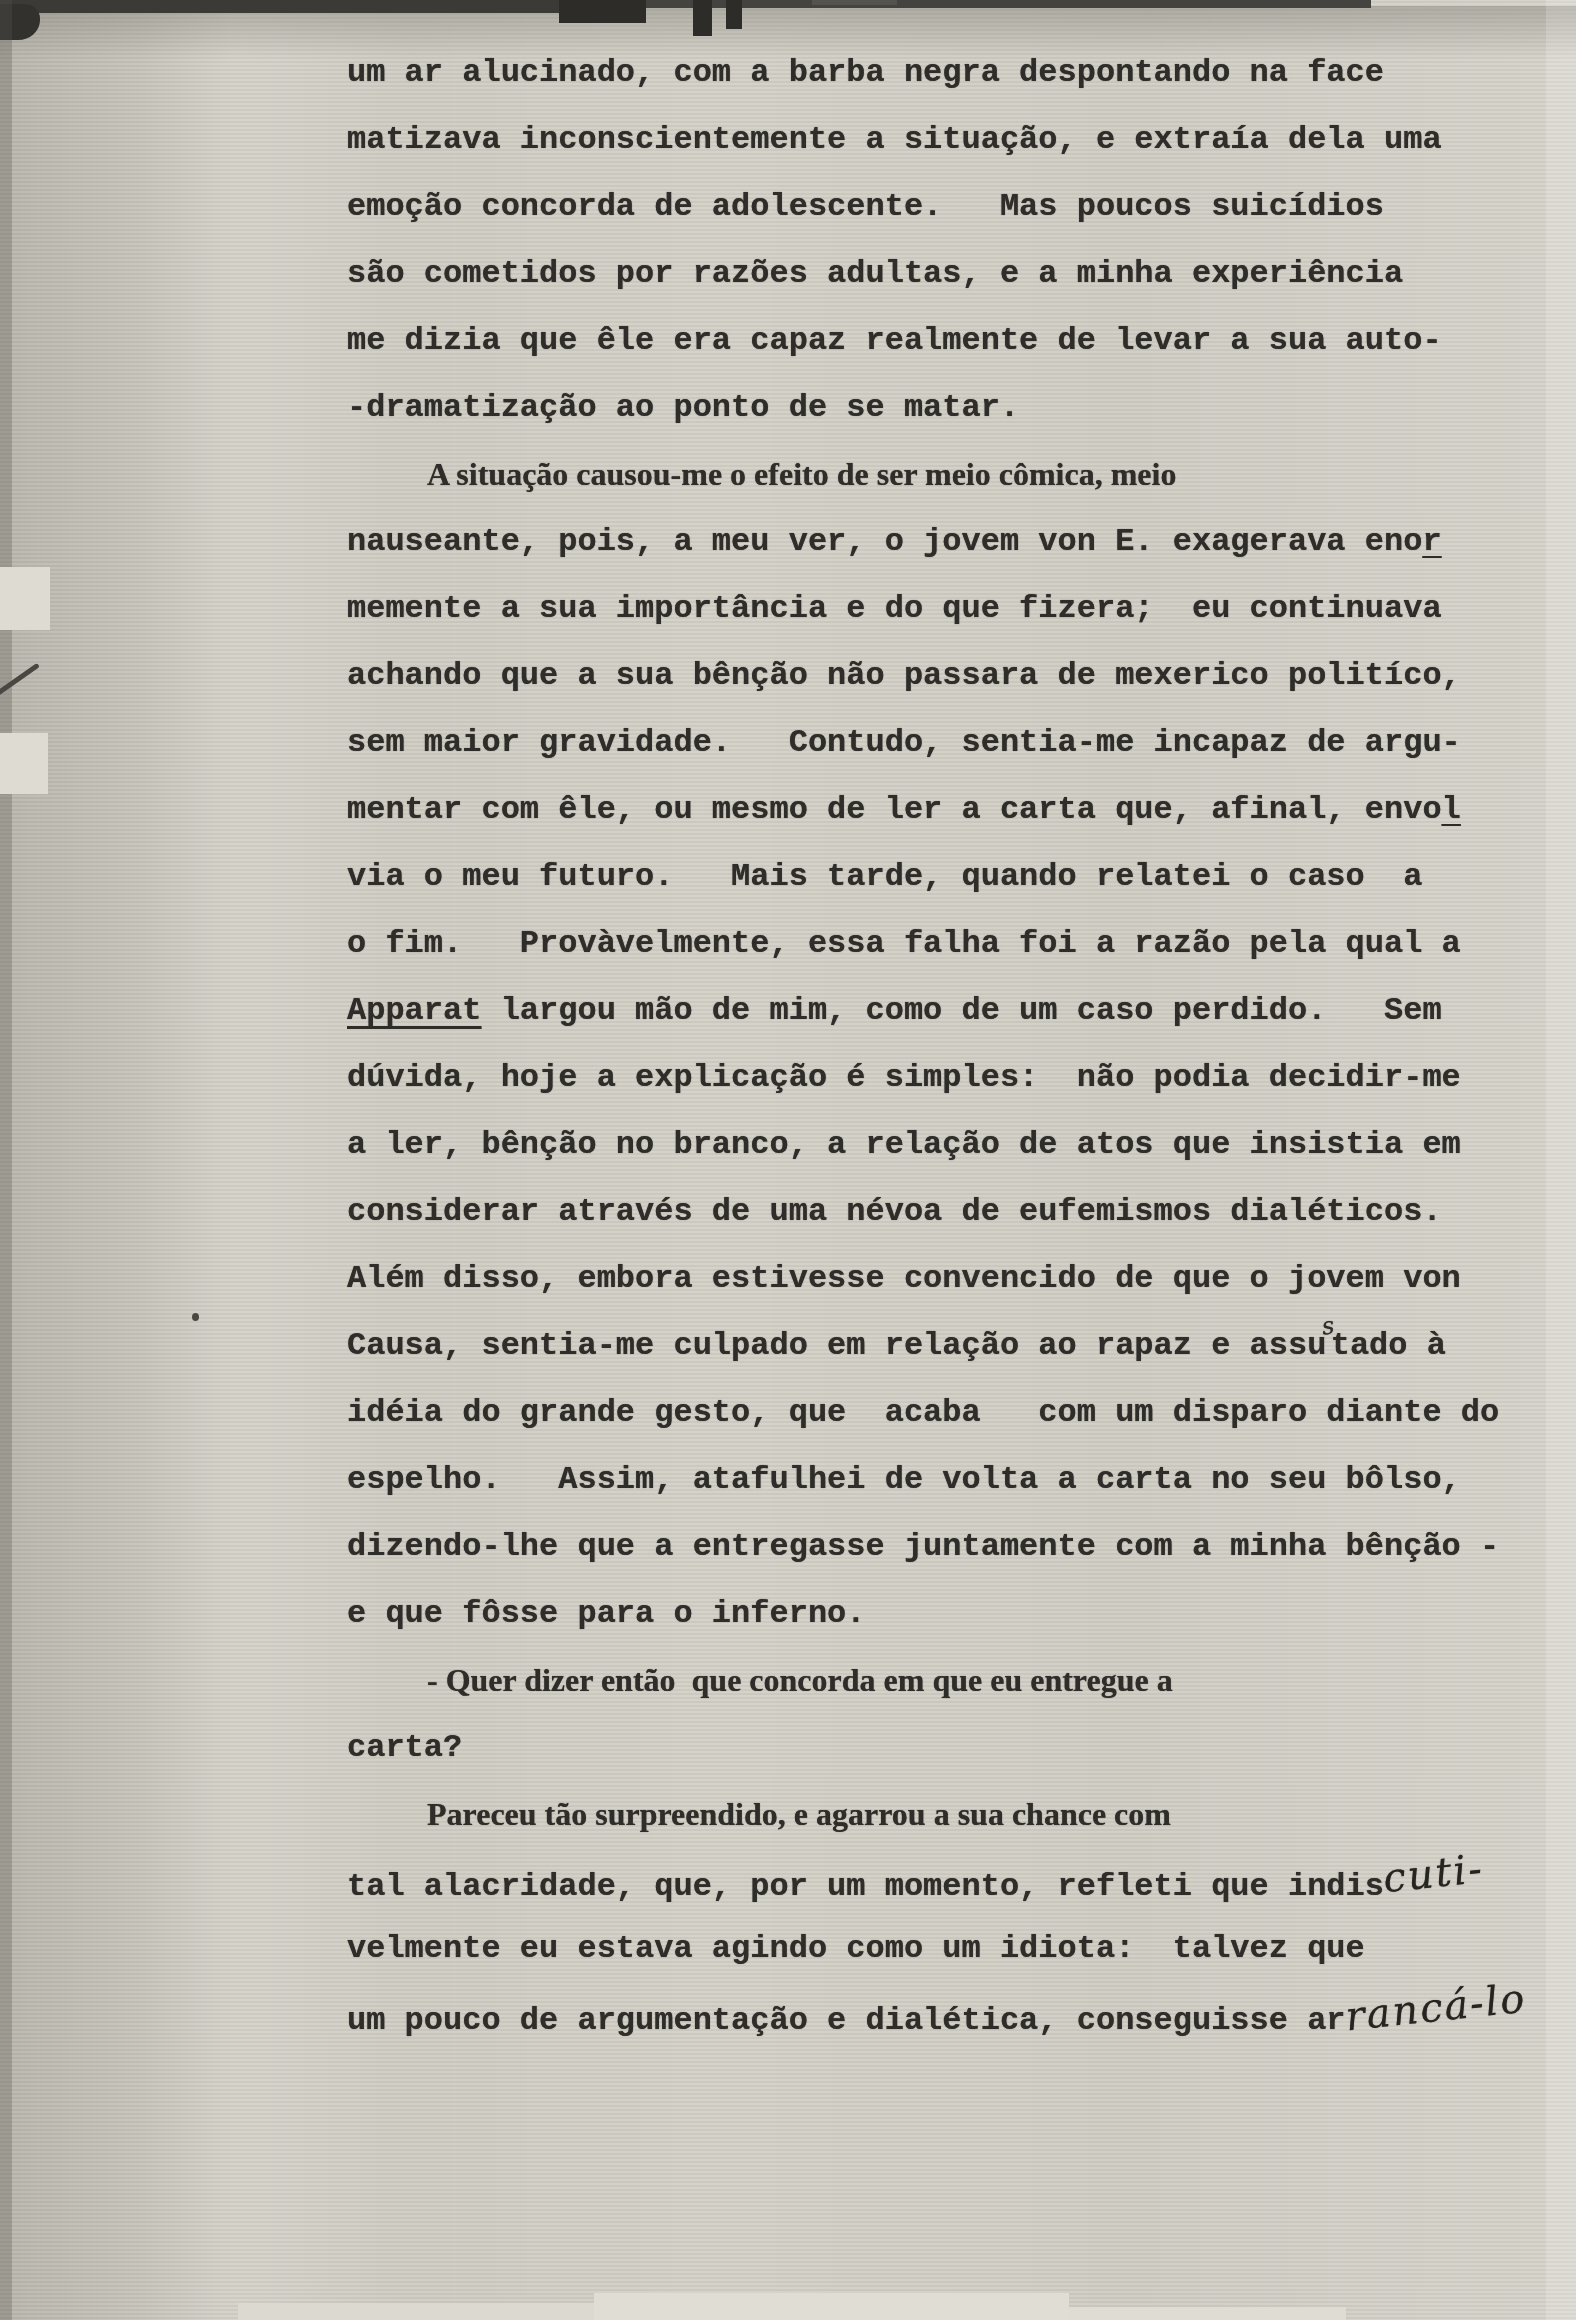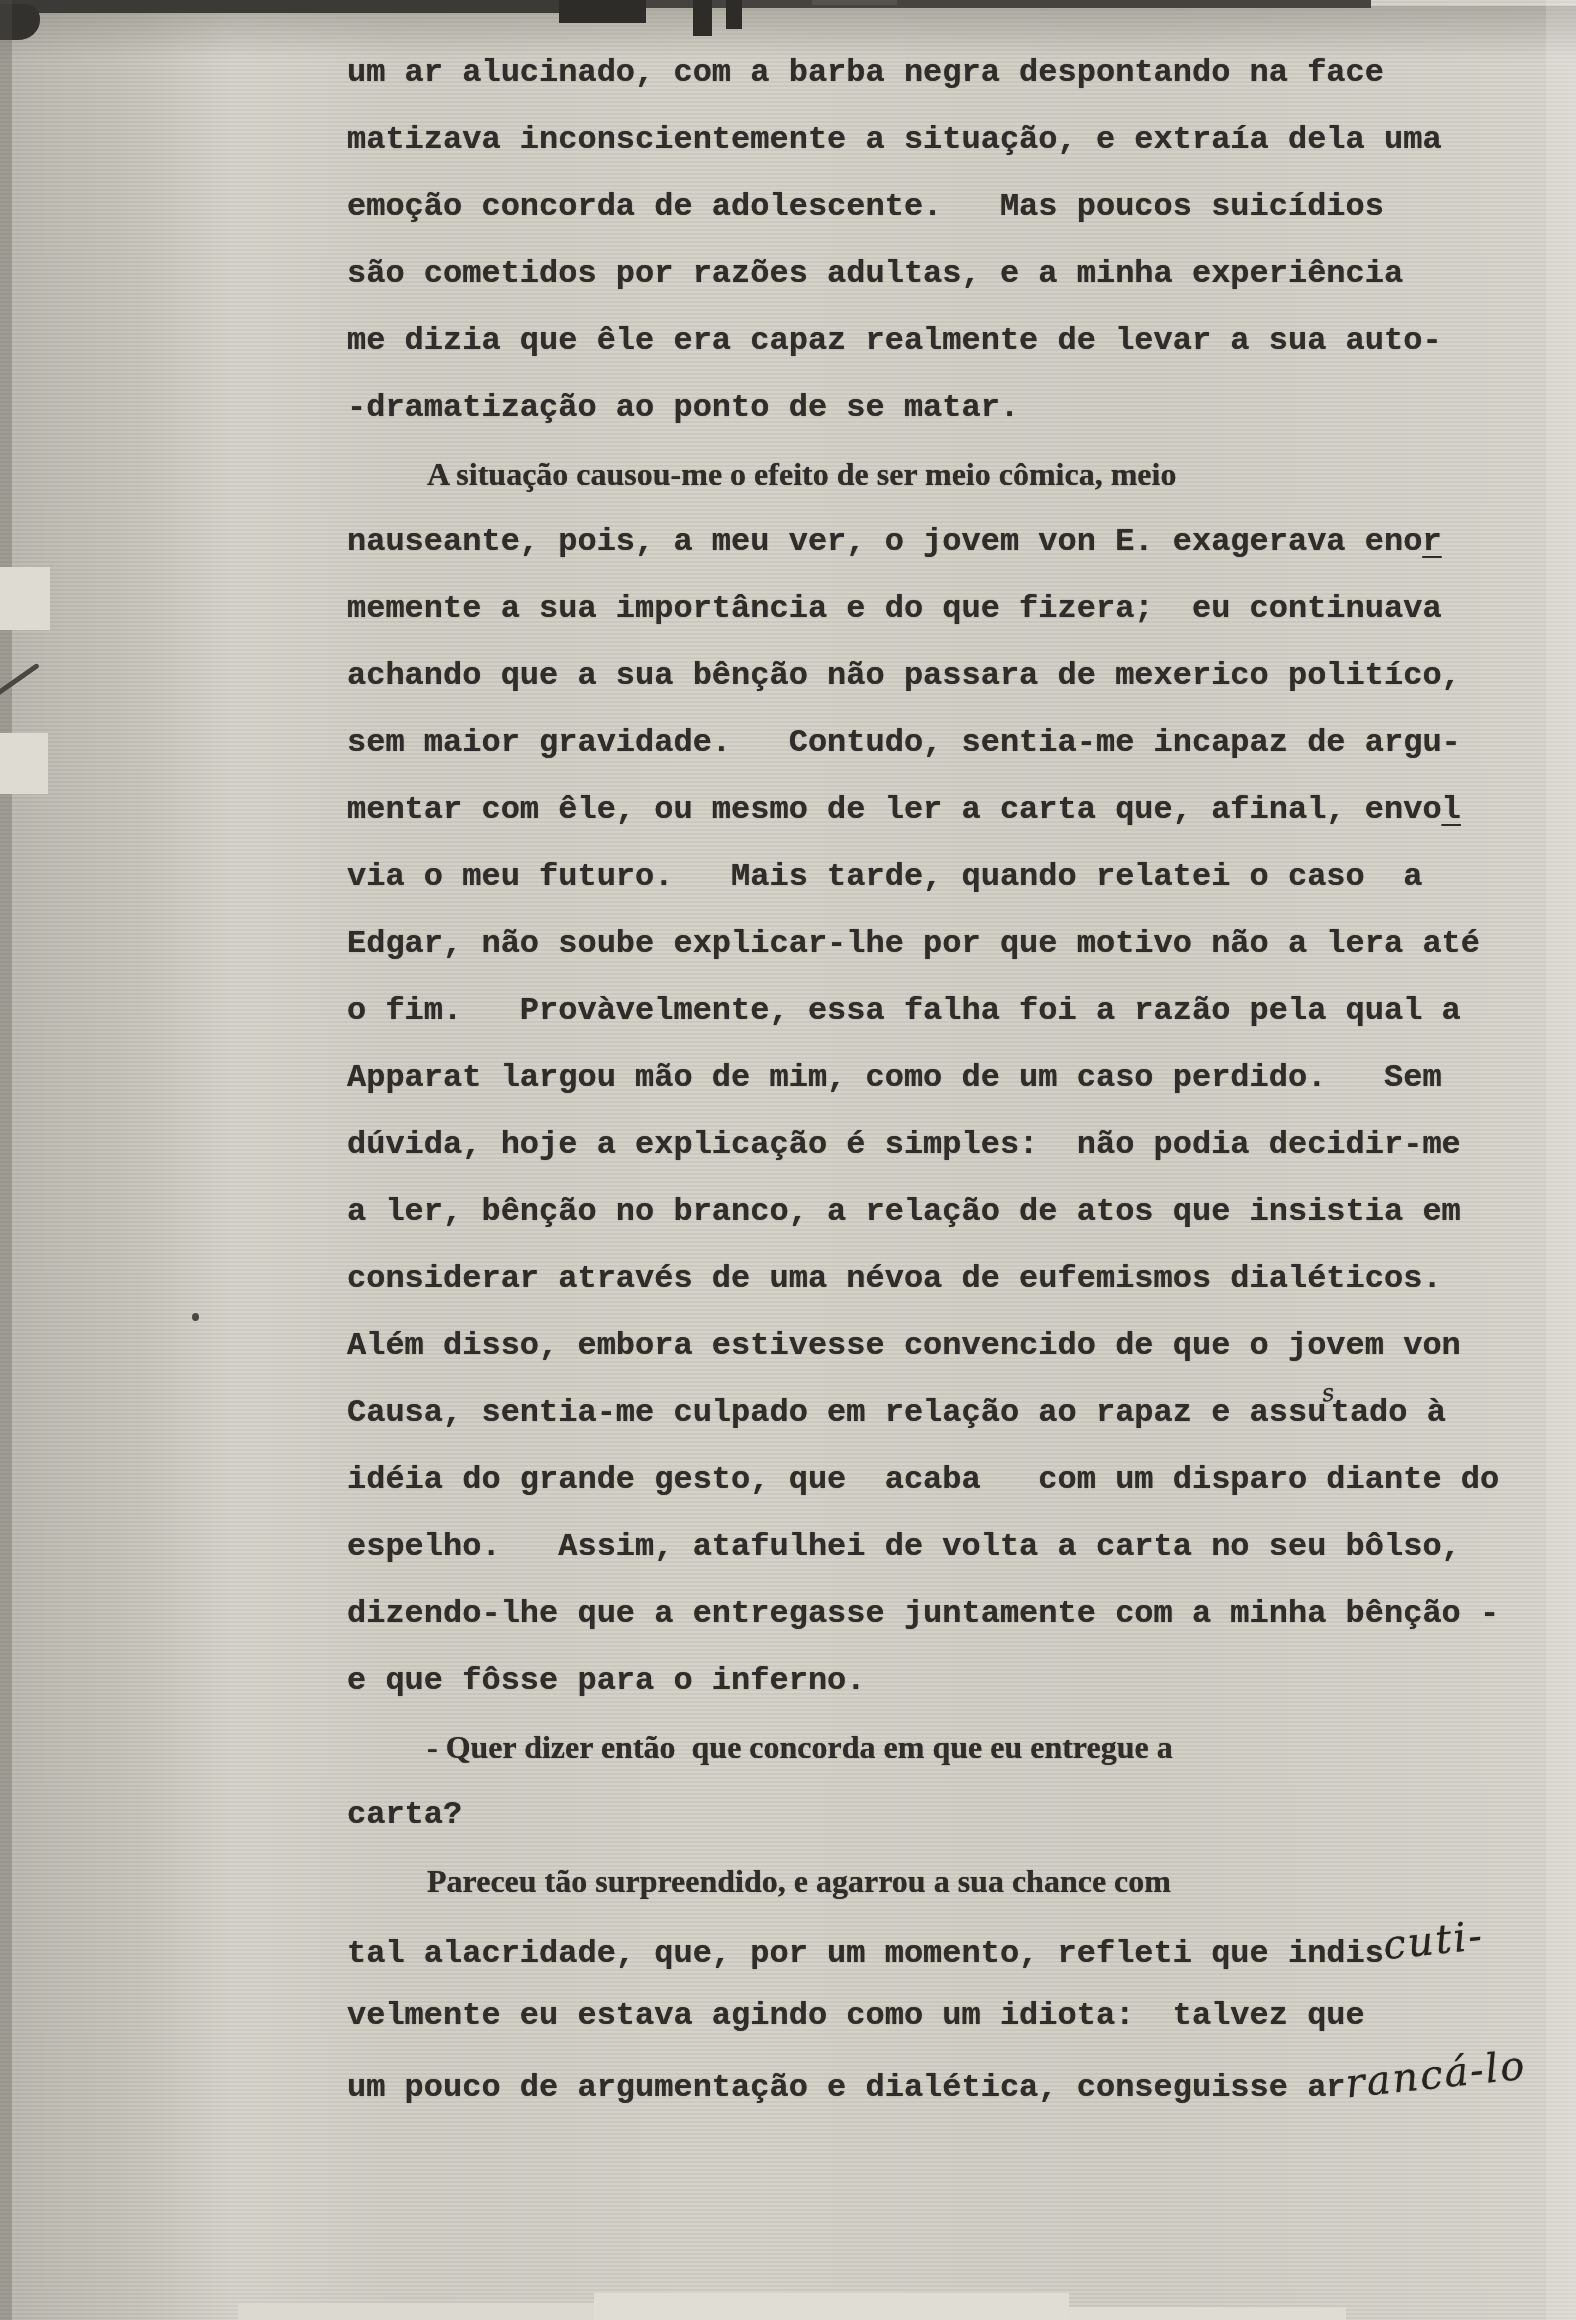--- a/index.html
+++ b/index.html
@@ -31,21 +31,21 @@
   .artifact{position:absolute;}
   .text-block{
     position:absolute;left:347px;top:39px;width:1198px;
     color:#2f2d29;font-size:32px;line-height:67px;font-weight:700;
     text-shadow:0 0 1px rgba(47,45,41,0.78);
   }
   .line{white-space:pre;height:67px;}
   .line.ind{padding-left:5ch;font-family:Liberation Serif, serif;}
   .seg-n{}
   .seg-u{text-decoration:underline;text-underline-offset:6px;text-decoration-thickness:2px;}
-  .seg-w{text-underline-offset:7px;text-decoration-thickness:3px;}
+  .seg-w{text-decoration:underline;text-underline-offset:7px;text-decoration-thickness:3px;}
   .seg-h{
     display:inline-block;
     font-family:"DejaVu Serif", serif;font-style:italic;font-weight:400;
     font-size:40px;letter-spacing:2px;color:#26241ف;
     color:#262420;
     transform:rotate(-6deg) translateY(-8px);
   }
   .seg-sup{
     display:inline-block;
     font-family:"DejaVu Serif", serif;font-style:italic;font-weight:400;
@@ -94,21 +94,20 @@
     <div class="line"><span class="seg-n">são cometidos por razões adultas, e a minha experiência</span></div>
     <div class="line"><span class="seg-n">me dizia que êle era capaz realmente de levar a sua auto-</span></div>
     <div class="line"><span class="seg-n">-dramatização ao ponto de se matar.</span></div>
     <div class="line ind"><span class="seg-n">A situação causou-me o efeito de ser meio cômica, meio</span></div>
     <div class="line"><span class="seg-n">nauseante, pois, a meu ver, o jovem von E. exagerava eno</span><span class="seg-u">r</span></div>
     <div class="line"><span class="seg-n">memente a sua importância e do que fizera;  eu continuava</span></div>
     <div class="line"><span class="seg-n">achando que a sua bênção não passara de mexerico politíco,</span></div>
     <div class="line"><span class="seg-n">sem maior gravidade.   Contudo, sentia-me incapaz de argu-</span></div>
     <div class="line"><span class="seg-n">mentar com êle, ou mesmo de ler a carta que, afinal, envo</span><span class="seg-u">l</span></div>
     <div class="line"><span class="seg-n">via o meu futuro.   Mais tarde, quando relatei o caso  a</span></div>
-    <div class="line"><span class="seg-n">Edgar, não soube explicar-lhe por que motivo não a lera até</span></div>
     <div class="line"><span class="seg-n">o fim.   Provàvelmente, essa falha foi a razão pela qual a</span></div>
     <div class="line"><span class="seg-w">Apparat</span><span class="seg-n"> largou mão de mim, como de um caso perdido.   Sem</span></div>
     <div class="line"><span class="seg-n">dúvida, hoje a explicação é simples:  não podia decidir-me</span></div>
     <div class="line"><span class="seg-n">a ler, bênção no branco, a relação de atos que insistia em</span></div>
     <div class="line"><span class="seg-n">considerar através de uma névoa de eufemismos dialéticos.</span></div>
     <div class="line"><span class="seg-n">Além disso, embora estivesse convencido de que o jovem von</span></div>
     <div class="line"><span class="seg-n">Causa, sentia-me culpado em relação ao rapaz e assu</span><span class="seg-sup">s</span><span class="seg-n">tado à</span></div>
     <div class="line"><span class="seg-n">idéia do grande gesto, que  acaba   com um disparo diante do</span></div>
     <div class="line"><span class="seg-n">espelho.   Assim, atafulhei de volta a carta no seu bôlso,</span></div>
     <div class="line"><span class="seg-n">dizendo-lhe que a entregasse juntamente com a minha bênção -</span></div>

